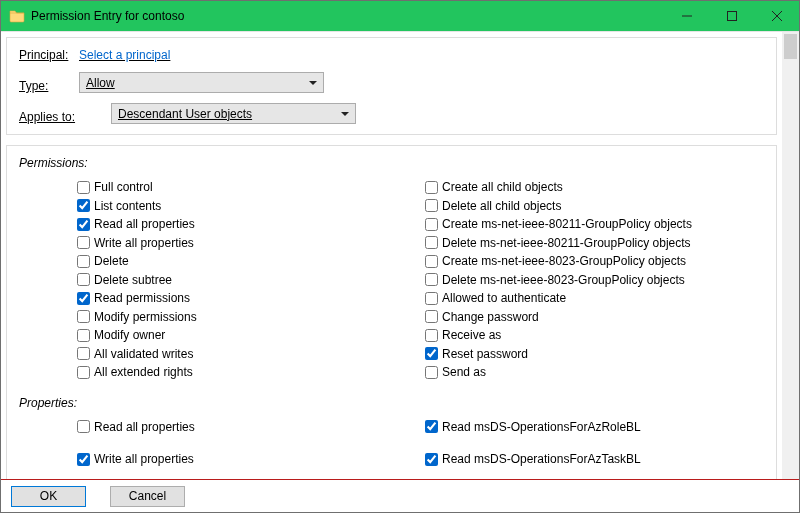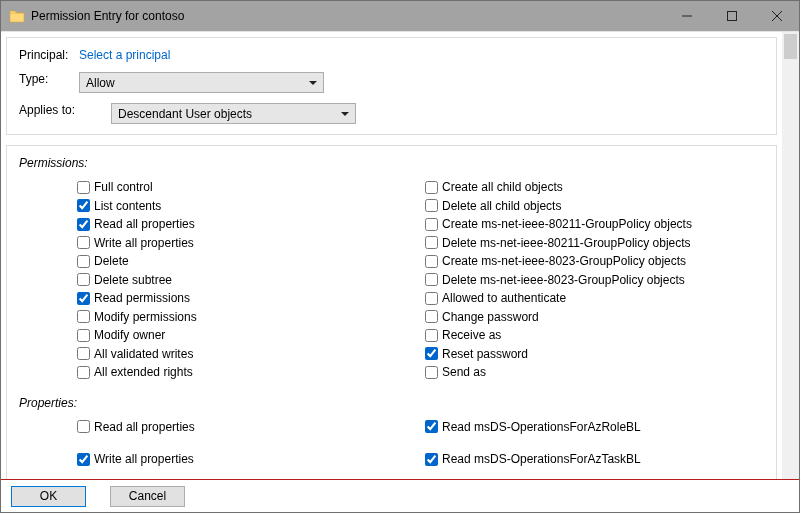--- a/index.html
+++ b/index.html
@@ -22,21 +22,21 @@
     background: #fff;
     display: flex;
     flex-direction: column;
   }
   
   .titlebar {
     height: 30px;
     display: flex;
     align-items: center;
     border-bottom: 1px solid #e5e5e5;
-    background: #a3a3a3;
+    background: #22c55e;
   }
   .titlebar .icon {
     width: 16px;
     height: 16px;
     margin: 0 6px 0 8px;
   }
   .titlebar .title {
     flex: 1;
     font-size: 12px;
   }
@@ -77,22 +77,23 @@
     background: #cdcdcd;
   }
   
   .group {
     border: 1px solid #ddd;
     padding: 10px 12px;
     margin-bottom: 10px;
   }
   .row {
     display: flex;
-    align-items: flex-start;
+    align-items: flex-end;
     margin-bottom: 10px;
+    text-decoration: underline;
   }
   .row:last-child { margin-bottom: 0; gap: 32px; }
   .lbl {
     width: 60px;
     flex: none;
   }
   .link {
     color: #0066cc;
   }
   .select {

